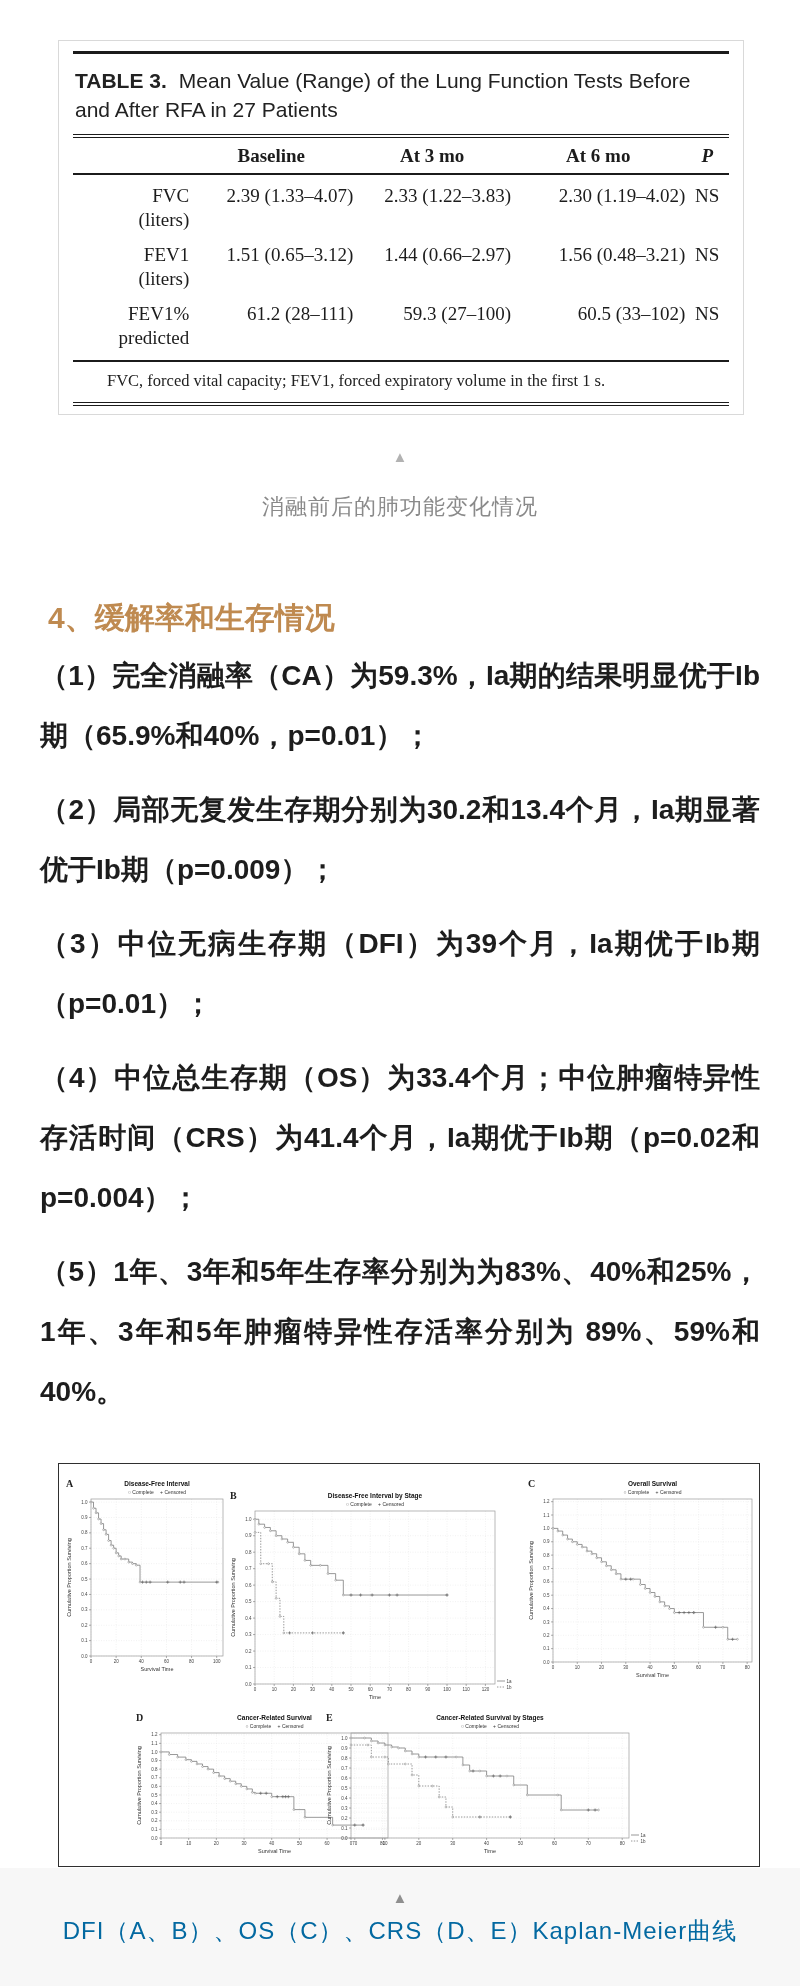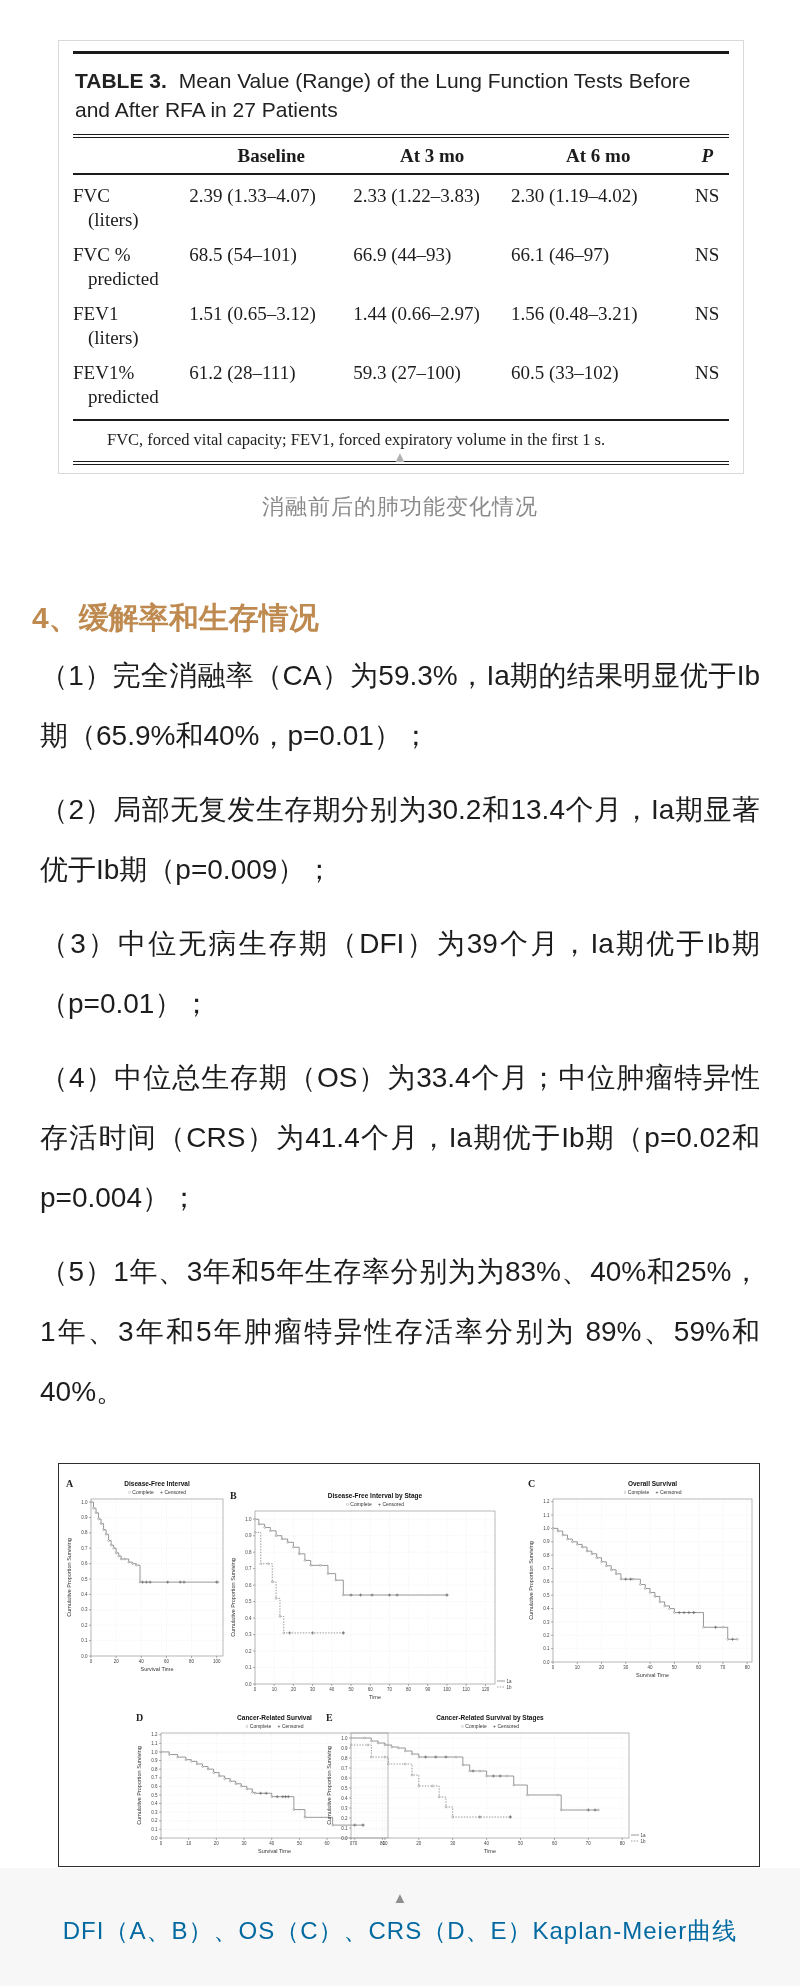--- a/index.html
+++ b/index.html
@@ -11,40 +11,40 @@
         background:#fff;border:1px solid #d9d9d9;padding:10px 14px 8px;}
   .rule-top{border-top:3px solid #1b1b1b;}
   .t3-title{font-family:"Liberation Sans",sans-serif;font-size:21px;line-height:29px;
             color:#222;padding:12px 2px 10px;}
   .tt{font-weight:700;margin-right:12px;}
   table.t3{width:100%;border-collapse:collapse;border-top:4px double #1b1b1b;
            font-family:"Liberation Serif",serif;color:#1c1c1c;}
   .t3 th{font-size:19px;font-weight:700;padding:7px 0 6px;
          border-bottom:2px solid #1b1b1b;text-align:center;}
   .t3 th.pc{font-style:italic;}
-  .t3 td{font-size:19px;padding:9px 0 2px;vertical-align:top;text-align:left;line-height:24px;}
+  .t3 td{font-size:19px;padding:9px 0 2px;vertical-align:top;text-align:right;line-height:24px;}
   .t3 tr.last td{padding-bottom:10px;border-bottom:2px solid #1b1b1b;}
   .t3 .lbl{width:112px;}
   .t3 .cb{width:158px;}
   .t3 .c3{width:152px;margin-top:10px;}
   .t3 .c6{width:168px;}
   .t3 td.pc{width:42px;text-align:center;}
   .sub{padding-left:15px;}
   .footnote{font-family:"Liberation Serif",serif;font-size:16.5px;color:#222;
             padding:9px 0 11px 34px;border-bottom:4px double #1b1b1b;}
 
   
   .capblock{position:absolute;left:0;width:800px;text-align:center;}
   .tcap{top:448px;}
   .tri{font-size:15px;line-height:18px;color:#b2b2b2;}
   .cap-text{margin-top:26px;font-size:22px;color:#8a8a8a;letter-spacing:1px;}
 
   
-  .h2{position:absolute;left:32px;top:598px;font-size:30px;font-weight:700;color:#bf8a50;}
-  .bodytext{position:absolute;left:40px;top:646px;width:720px;}
+  .h2{position:absolute;left:48px;top:598px;font-size:30px;font-weight:700;color:#bf8a50;}
+  .bodytext{position:absolute;left:40px;top:646px;width:720px;font-weight:bold;}
   .para{margin:0 0 14px 0;font-size:28px;line-height:60px;color:#1d1d1d;
         text-align:justify;overflow-wrap:break-word;}
 
   
   .figbox{position:absolute;left:58px;top:1463px;width:702px;height:404px;
           box-sizing:border-box;border:1px solid #2f2f2f;background:#fff;}
   .panel{position:absolute;}
   .pA{left:6px;top:14px;width:165px;height:200px;}
   .pB{left:170px;top:26px;width:292px;height:216px;}
   .pC{left:468px;top:14px;width:232px;height:206px;}
@@ -91,30 +91,20 @@
     </thead>
     <tbody>
       <tr>
         <td class="lbl">
           <div>FVC</div>
           <div class="sub">(liters)</div>
         </td>
         <td>2.39 (1.33–4.07)</td>
         <td>2.33 (1.22–3.83)</td>
         <td>2.30 (1.19–4.02)</td>
-        <td class="pc">NS</td>
-      </tr>
-      <tr>
-        <td class="lbl">
-          <div>FVC %</div>
-          <div class="sub">predicted</div>
-        </td>
-        <td>68.5 (54–101)</td>
-        <td>66.9 (44–93)</td>
-        <td>66.1 (46–97)</td>
         <td class="pc">NS</td>
       </tr>
       <tr>
         <td class="lbl">
           <div>FEV1</div>
           <div class="sub">(liters)</div>
         </td>
         <td>1.51 (0.65–3.12)</td>
         <td>1.44 (0.66–2.97)</td>
         <td>1.56 (0.48–3.21)</td>

